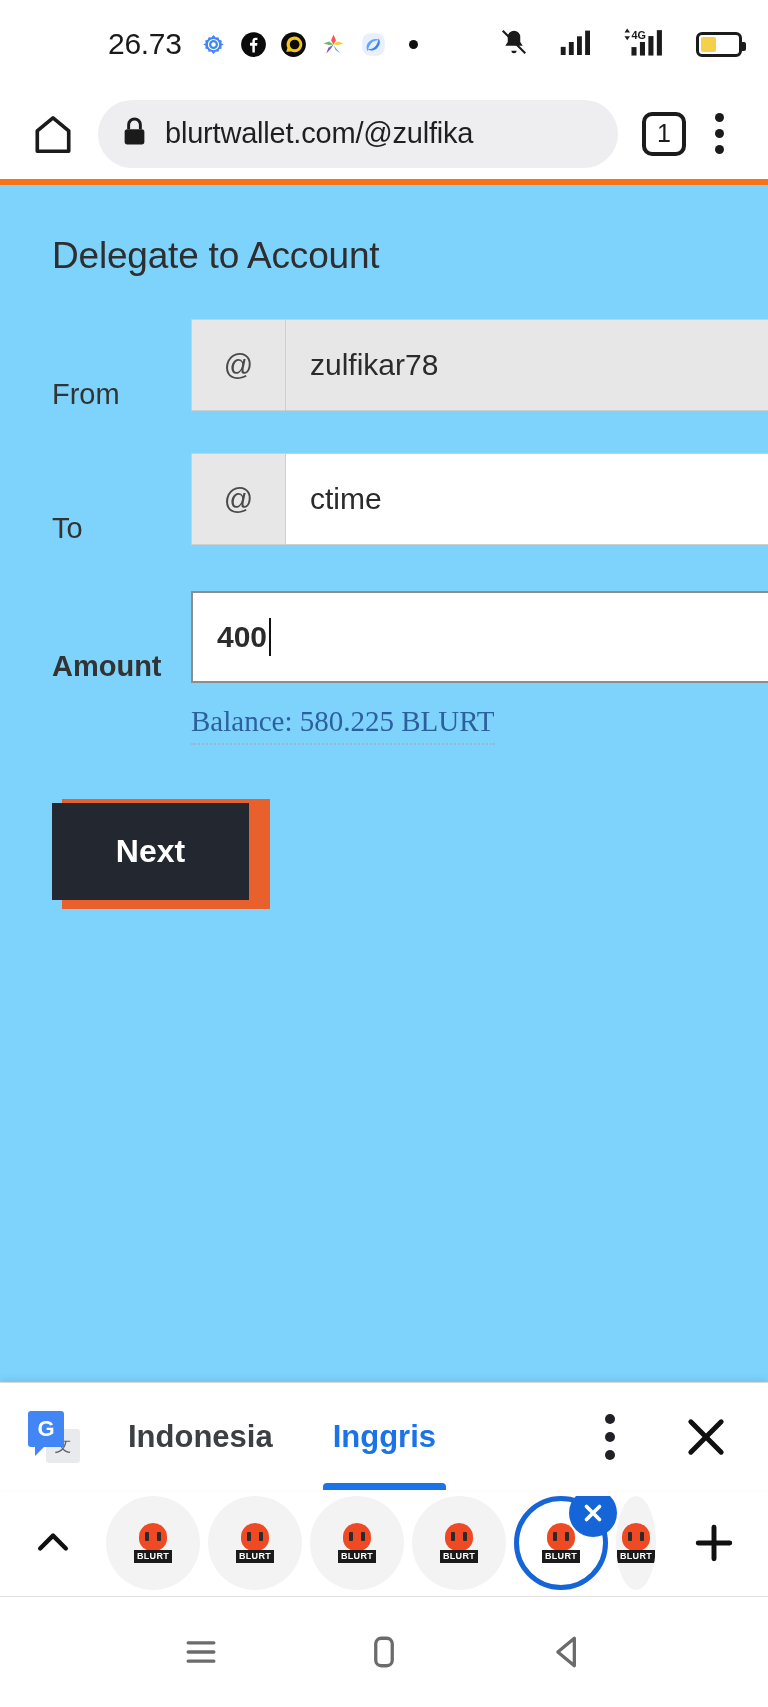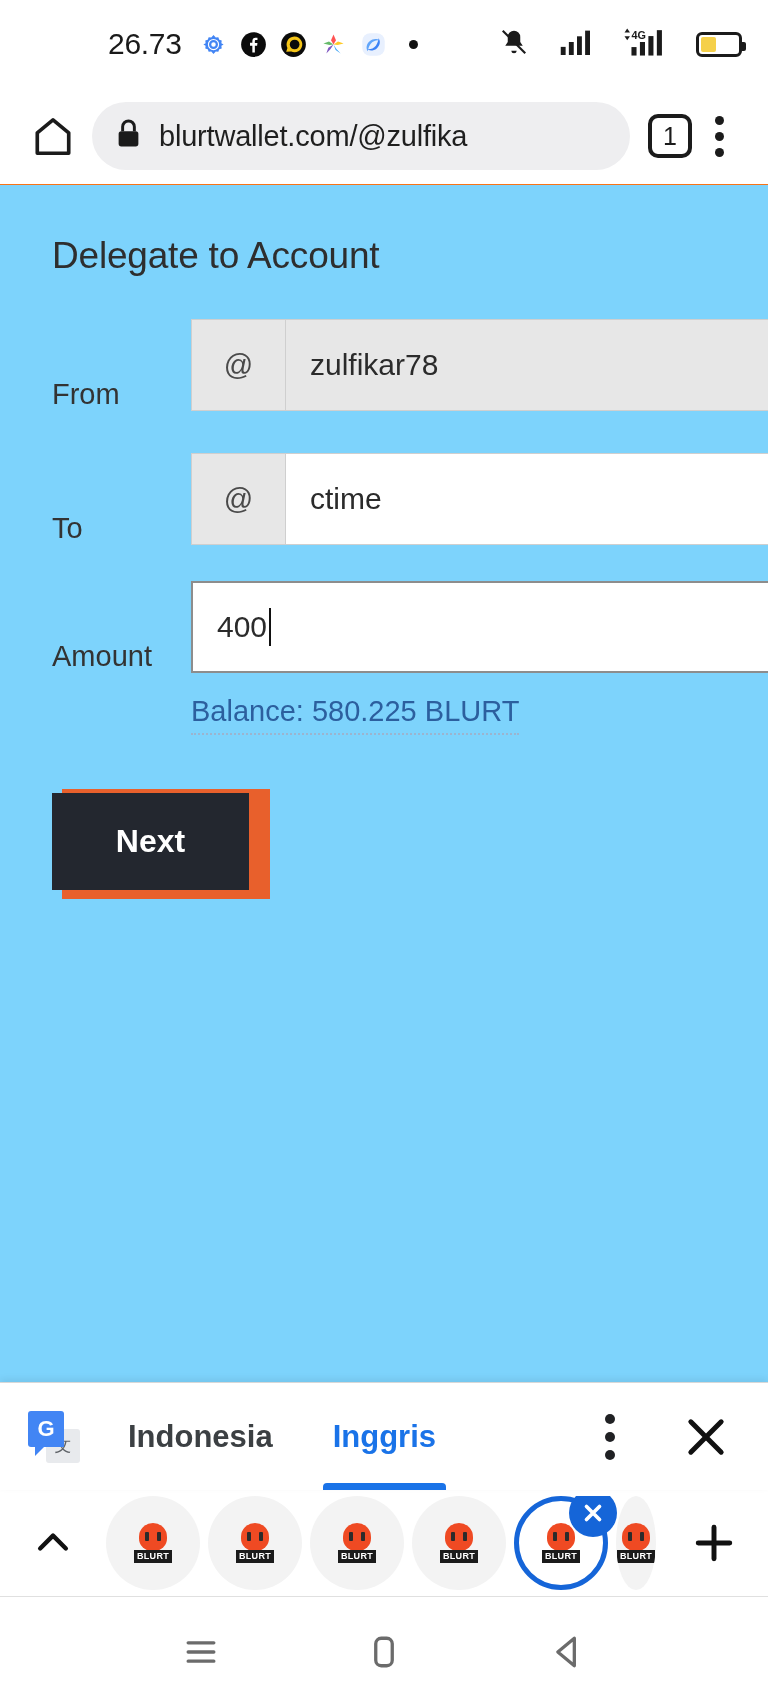--- a/index.html
+++ b/index.html
@@ -73,21 +73,22 @@
   }
 
   
   .browser-bar {
     height: 97px;
     flex: 0 0 97px;
     background: #ffffff;
     display: flex;
     align-items: center;
     padding: 0 22px;
-    border-bottom: 1px solid #f97316;
+    gap: 6px;
+    border-bottom: 6px solid #f97316;
   }
   .home-btn {
     width: 62px; height: 62px;
     display: flex; align-items: center; justify-content: center;
     flex: 0 0 62px;
   }
   .urlbox {
     flex: 1;
     height: 68px;
     background: #eeeef0;
@@ -148,21 +149,21 @@
     font-weight: 400;
     padding: 50px 0 0 52px;
     letter-spacing: -0.2px;
   }
   .form-row {
     display: flex;
     align-items: flex-end;
     margin-top: 42px;
     padding-left: 52px;
   }
-  .form-row.amount-row { margin-top: 36px; }
+  .form-row.amount-row { margin-top: 46px; font-weight: bold; }
   .row-label {
     font-size: 29px;
     color: #333333;
     width: 139px;
     flex: 0 0 139px;
   }
   .input-group {
     display: flex;
     align-items: stretch;
     height: 92px;
@@ -200,20 +201,21 @@
     display: inline-block;
     width: 2px;
     height: 38px;
     background: #111111;
     margin-left: 2px;
     vertical-align: middle;
   }
   .balance-wrap {
     padding-left: 191px;
     margin-top: 22px;
+    font-family: Liberation Serif, serif;
   }
   .balance-link {
     font-size: 29px;
     color: #2c5f9e;
     border-bottom: 2px dotted #9bb4cf;
     display: inline-block;
     padding-bottom: 5px;
   }
   .next-wrap {
     position: relative;

